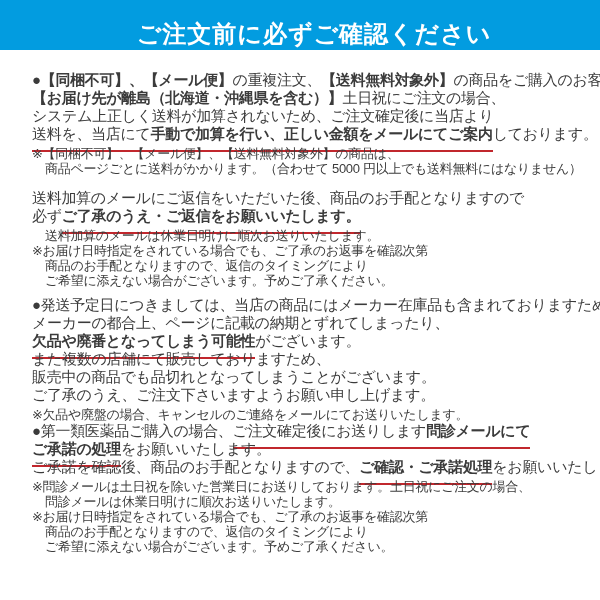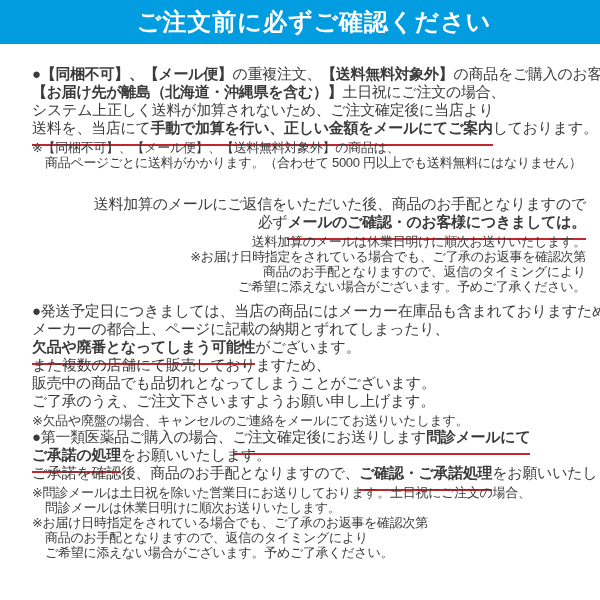--- a/index.html
+++ b/index.html
@@ -4,24 +4,24 @@
 <style>
   * { margin:0; padding:0; box-sizing:border-box; }
   html,body { width:600px; height:600px; }
   body {
     background:#ffffff;
     font-family:"Liberation Sans","DejaVu Sans",sans-serif;
     color:#3b3b3b;
     overflow:hidden;
   }
   .header {
-    height:44px;
+    height:50px;
     background:#029ce0;
     display:flex;
-    align-items:center;
+    align-items:flex-end;
     justify-content:center;
     padding-left:28px;
   }
   .header-title {
     color:#ffffff;
     font-size:24px;
     font-weight:bold;
     letter-spacing:1px;
   }
   .content {
@@ -36,21 +36,21 @@
   .note {
     font-size:13px;
     line-height:15px;
     white-space:nowrap;
     letter-spacing:-0.3px;
   }
   .notes { margin-top:3px; }
   .indent { padding-left:13px; }
   .b { font-weight:bold; }
   .u { border-bottom:2px solid #c1272d; padding-bottom:8px; }
-  .sec2 { margin-top:25px;text-align:right; }
+  .sec2 { margin-top:13px; }
   .sec3 { margin-top:8px; }
   .sec4 { }
 </style>
 </head>
 <body>
 
 <div class="header">
   <div class="header-title">ご注文前に必ずご確認ください</div>
 </div>
 
@@ -62,21 +62,21 @@
     <p class="line">システム上正しく送料が加算されないため、ご注文確定後に当店より</p>
     <p class="line"><span class="u">送料を、当店にて</span><span class="b u">手動で加算を行い、正しい金額をメールにてご案内</span><span>しております。</span></p>
     <div class="notes">
       <p class="note">※【同梱不可】、【メール便】、【送料無料対象外】の商品は、</p>
       <p class="note indent">商品ページごとに送料がかかります。（合わせて 5000 円以上でも送料無料にはなりません）</p>
     </div>
   </section>
 
   <section class="sec2">
     <p class="line">送料加算のメールにご返信をいただいた後、商品のお手配となりますので</p>
-    <p class="line"><span>必ず</span><span class="b u">メールのご確認・のお客様につきましては。</span></p>
+    <p class="line"><span>必ず</span><span class="b u">ご了承のうえ・ご返信をお願いいたします。</span></p>
     <div class="notes">
       <p class="note indent">送料加算のメールは休業日明けに順次お送りいたします。</p>
       <p class="note">※お届け日時指定をされている場合でも、ご了承のお返事を確認次第</p>
       <p class="note indent">商品のお手配となりますので、返信のタイミングにより</p>
       <p class="note indent">ご希望に添えない場合がございます。予めご了承ください。</p>
     </div>
   </section>
 
   <section class="sec3">
     <p class="line">●発送予定日につきましては、当店の商品にはメーカー在庫品も含まれておりますため</p>

